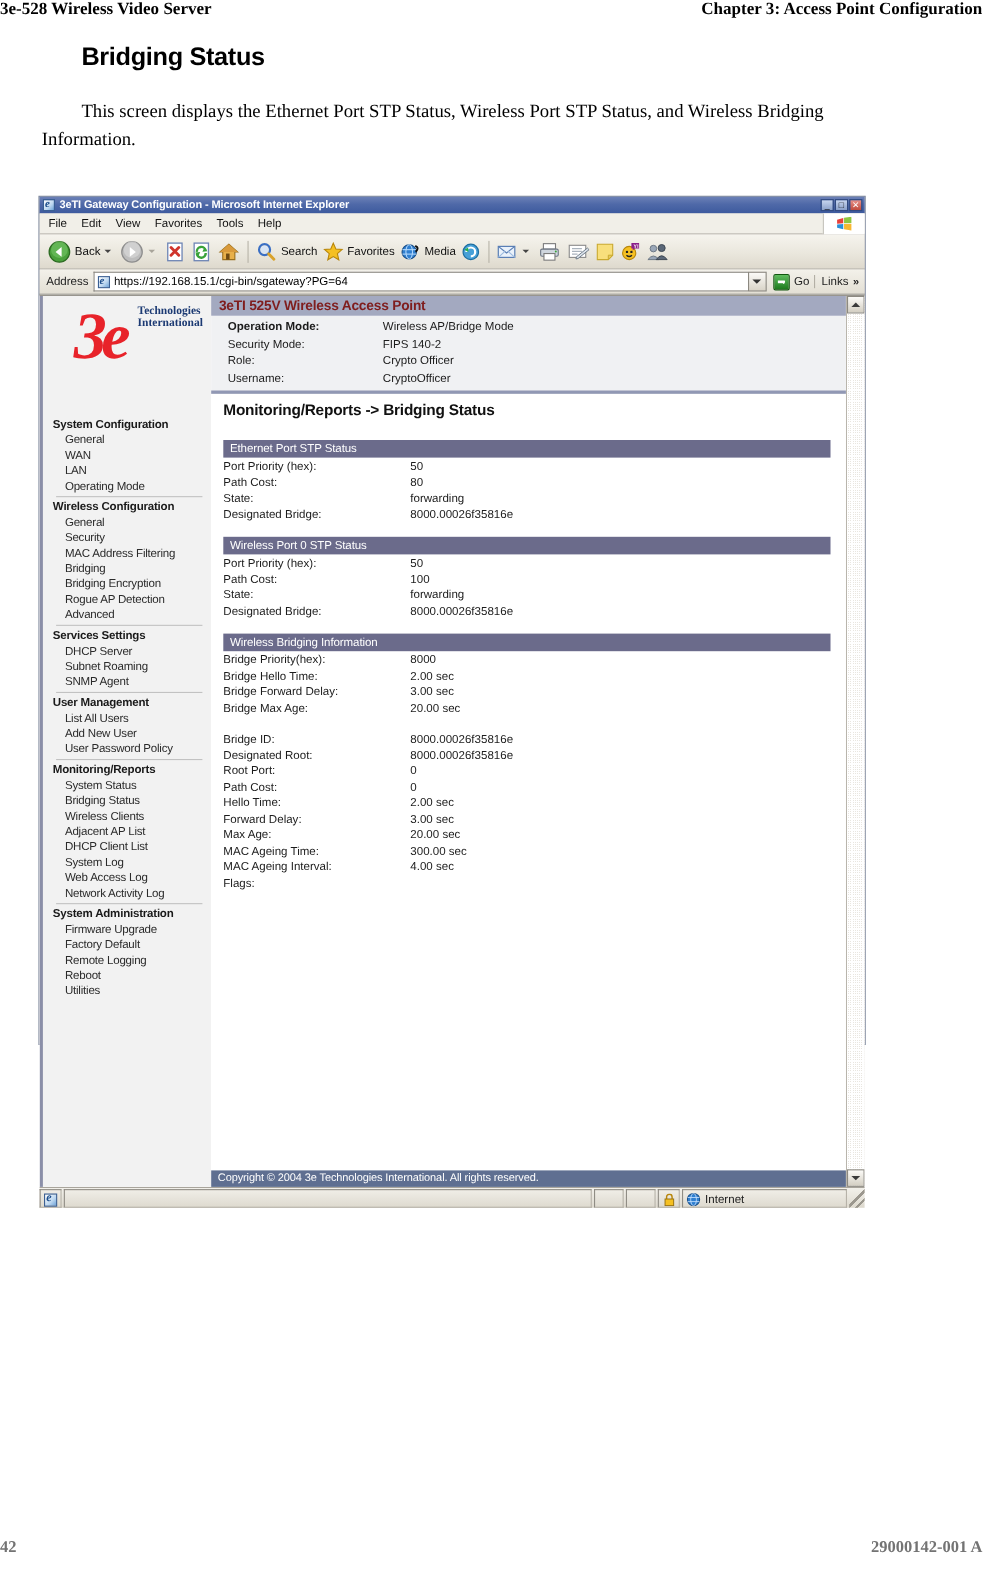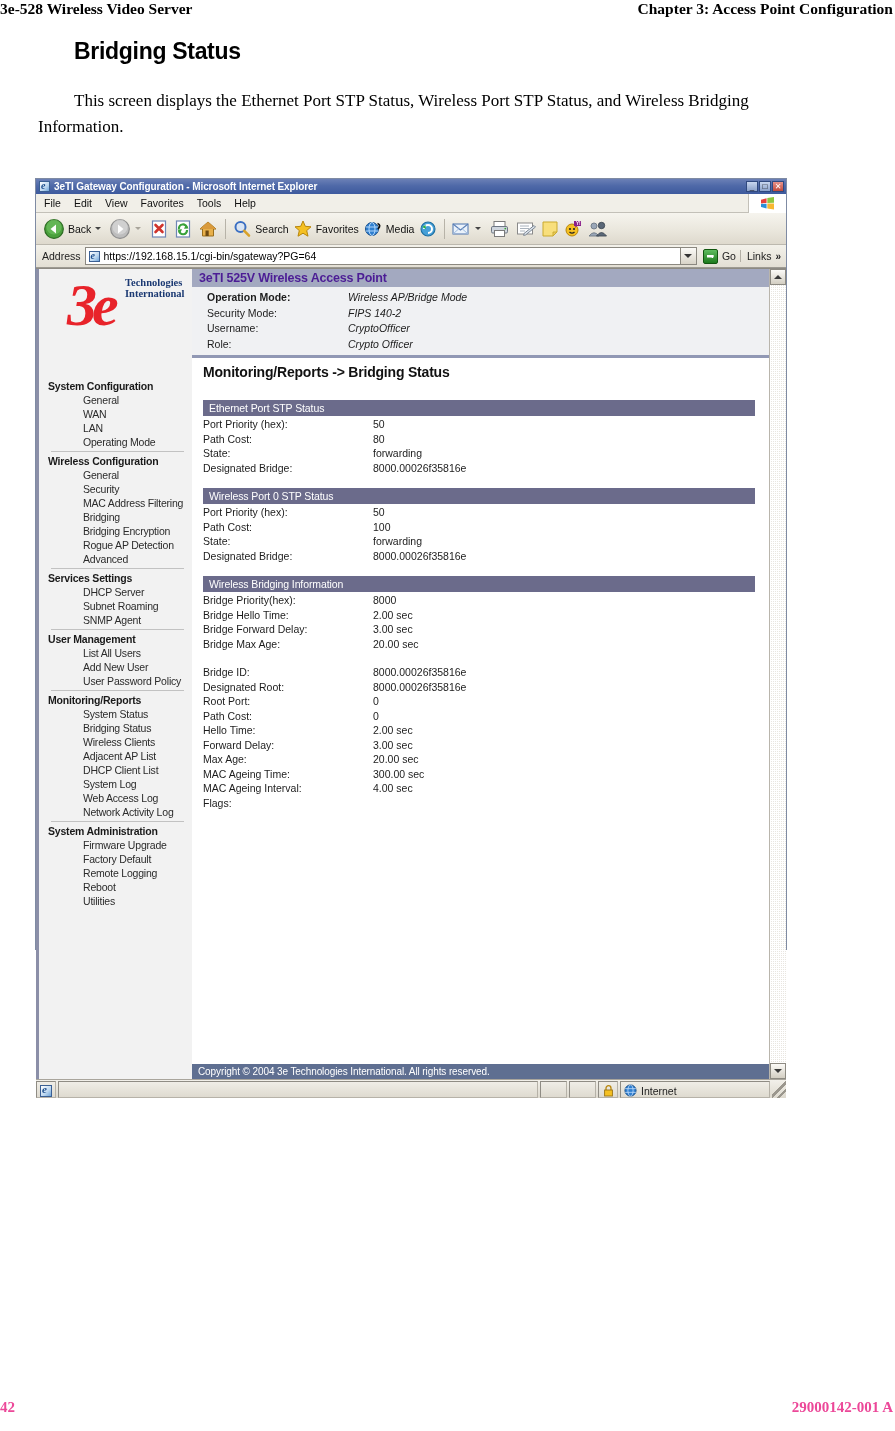--- a/index.html
+++ b/index.html
@@ -32,21 +32,21 @@
 
   .doc-footer {
     position: absolute;
     bottom: 12px;
     left: 0px;
     width: 895px;
     height: 20px;
     font-family: "Liberation Serif", serif;
     font-weight: bold;
     font-size: 15px;
-    color: #ec4899;
+    color: #737373;
   }
   .doc-footer .left  { position: absolute; left: 0px;  top: 0px; }
   .doc-footer .right { position: absolute; right: 2px; top: 0px; }
 
   .page-title {
     position: absolute;
     left: 74px;
     top: 38px;
     font-family: "Liberation Sans", sans-serif;
     font-weight: bold;
@@ -347,21 +347,20 @@
     letter-spacing: -0.2px;
     white-space: nowrap;
   }
   .nav-item {
     font-family: "Liberation Sans", sans-serif;
     font-size: 10.5px;
     color: #2b2b2b;
     padding: 1px 0 1px 20px;
     letter-spacing: -0.2px;
     white-space: nowrap;
-    margin-left: 24px;
   }
   .nav-rule {
     height: 1px;
     background: #c2c2c2;
     margin: 2px 8px 2px 12px;
   }
 
   
   .content-col {
     flex: 1 1 auto;
@@ -370,38 +369,38 @@
     min-width: 0;
     display: flex;
     flex-direction: column;
   }
   .dev-header {
     background: #f0f1f3;
     border-bottom: 3px solid #9198b4;
   }
   .dev-title {
     background: #a3a9c0;
-    color: #4c1d95;
+    color: #7f1d1d;
     font-family: "Liberation Sans", sans-serif;
     font-weight: bold;
     font-size: 12.5px;
     padding: 2px 0 2px 7px;
     letter-spacing: -0.2px;
   }
   .dev-rows { padding: 3px 0 3px 0; }
   .dev-row {
     display: flex;
     font-family: "Liberation Sans", sans-serif;
     font-size: 10.5px;
     color: #1c1c1c;
     line-height: 15.5px;
   }
   .dev-row .k { width: 156px; flex: 0 0 156px; padding-left: 15px; box-sizing: border-box; }
   .dev-row .k.b { font-weight: bold; }
-  .dev-row .v { flex: 1 1 auto; font-style: italic; }
+  .dev-row .v { flex: 1 1 auto; }
 
   .breadcrumb {
     font-family: "Liberation Sans", sans-serif;
     font-weight: bold;
     font-size: 14px;
     color: #111;
     padding: 6px 0 0 11px;
     letter-spacing: -0.2px;
   }
 
@@ -762,26 +761,26 @@
         <div class="dev-rows">
           <div class="dev-row">
             <span class="k b">Operation Mode:</span>
             <span class="v">Wireless AP/Bridge Mode</span>
           </div>
           <div class="dev-row">
             <span class="k">Security Mode:</span>
             <span class="v">FIPS 140-2</span>
           </div>
           <div class="dev-row">
+            <span class="k">Role:</span>
+            <span class="v">Crypto Officer</span>
+          </div>
+          <div class="dev-row">
             <span class="k">Username:</span>
             <span class="v">CryptoOfficer</span>
-          </div>
-          <div class="dev-row">
-            <span class="k">Role:</span>
-            <span class="v">Crypto Officer</span>
           </div>
         </div>
       </div>
 
       <div class="breadcrumb">Monitoring/Reports -&gt; Bridging Status</div>
 
       <div class="panels">
 
         <div class="panel">
           <div class="panel-head">Ethernet Port STP Status</div>

